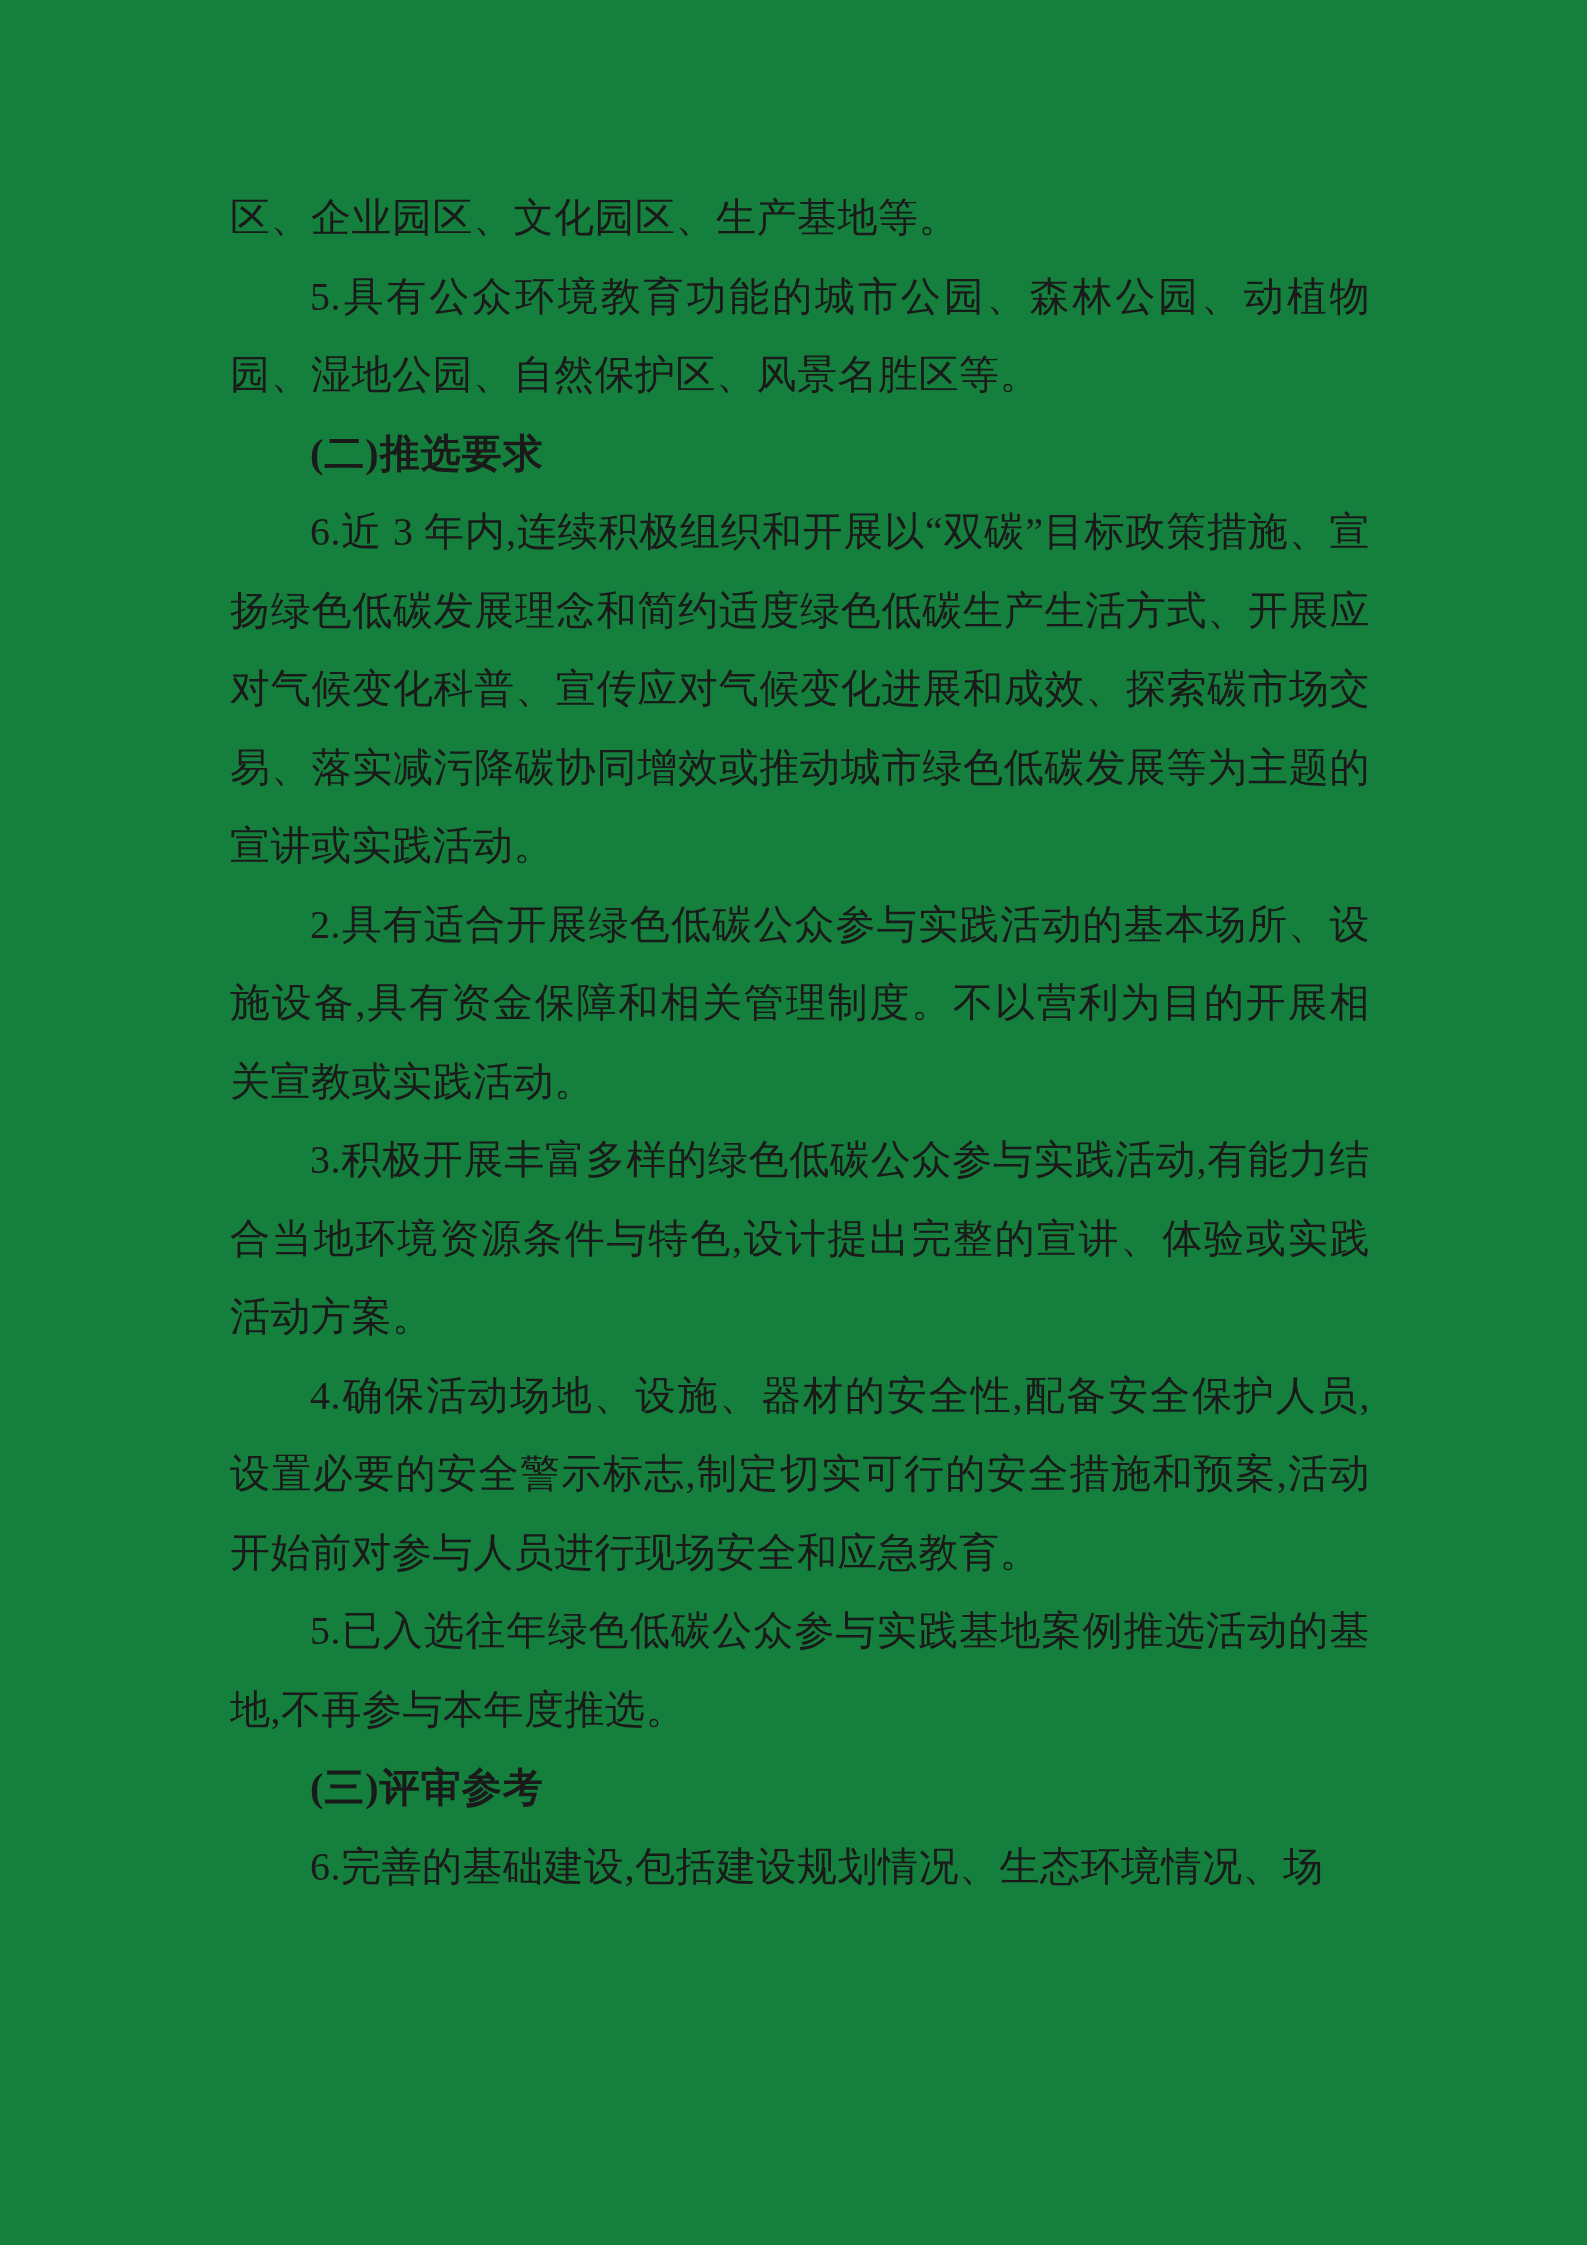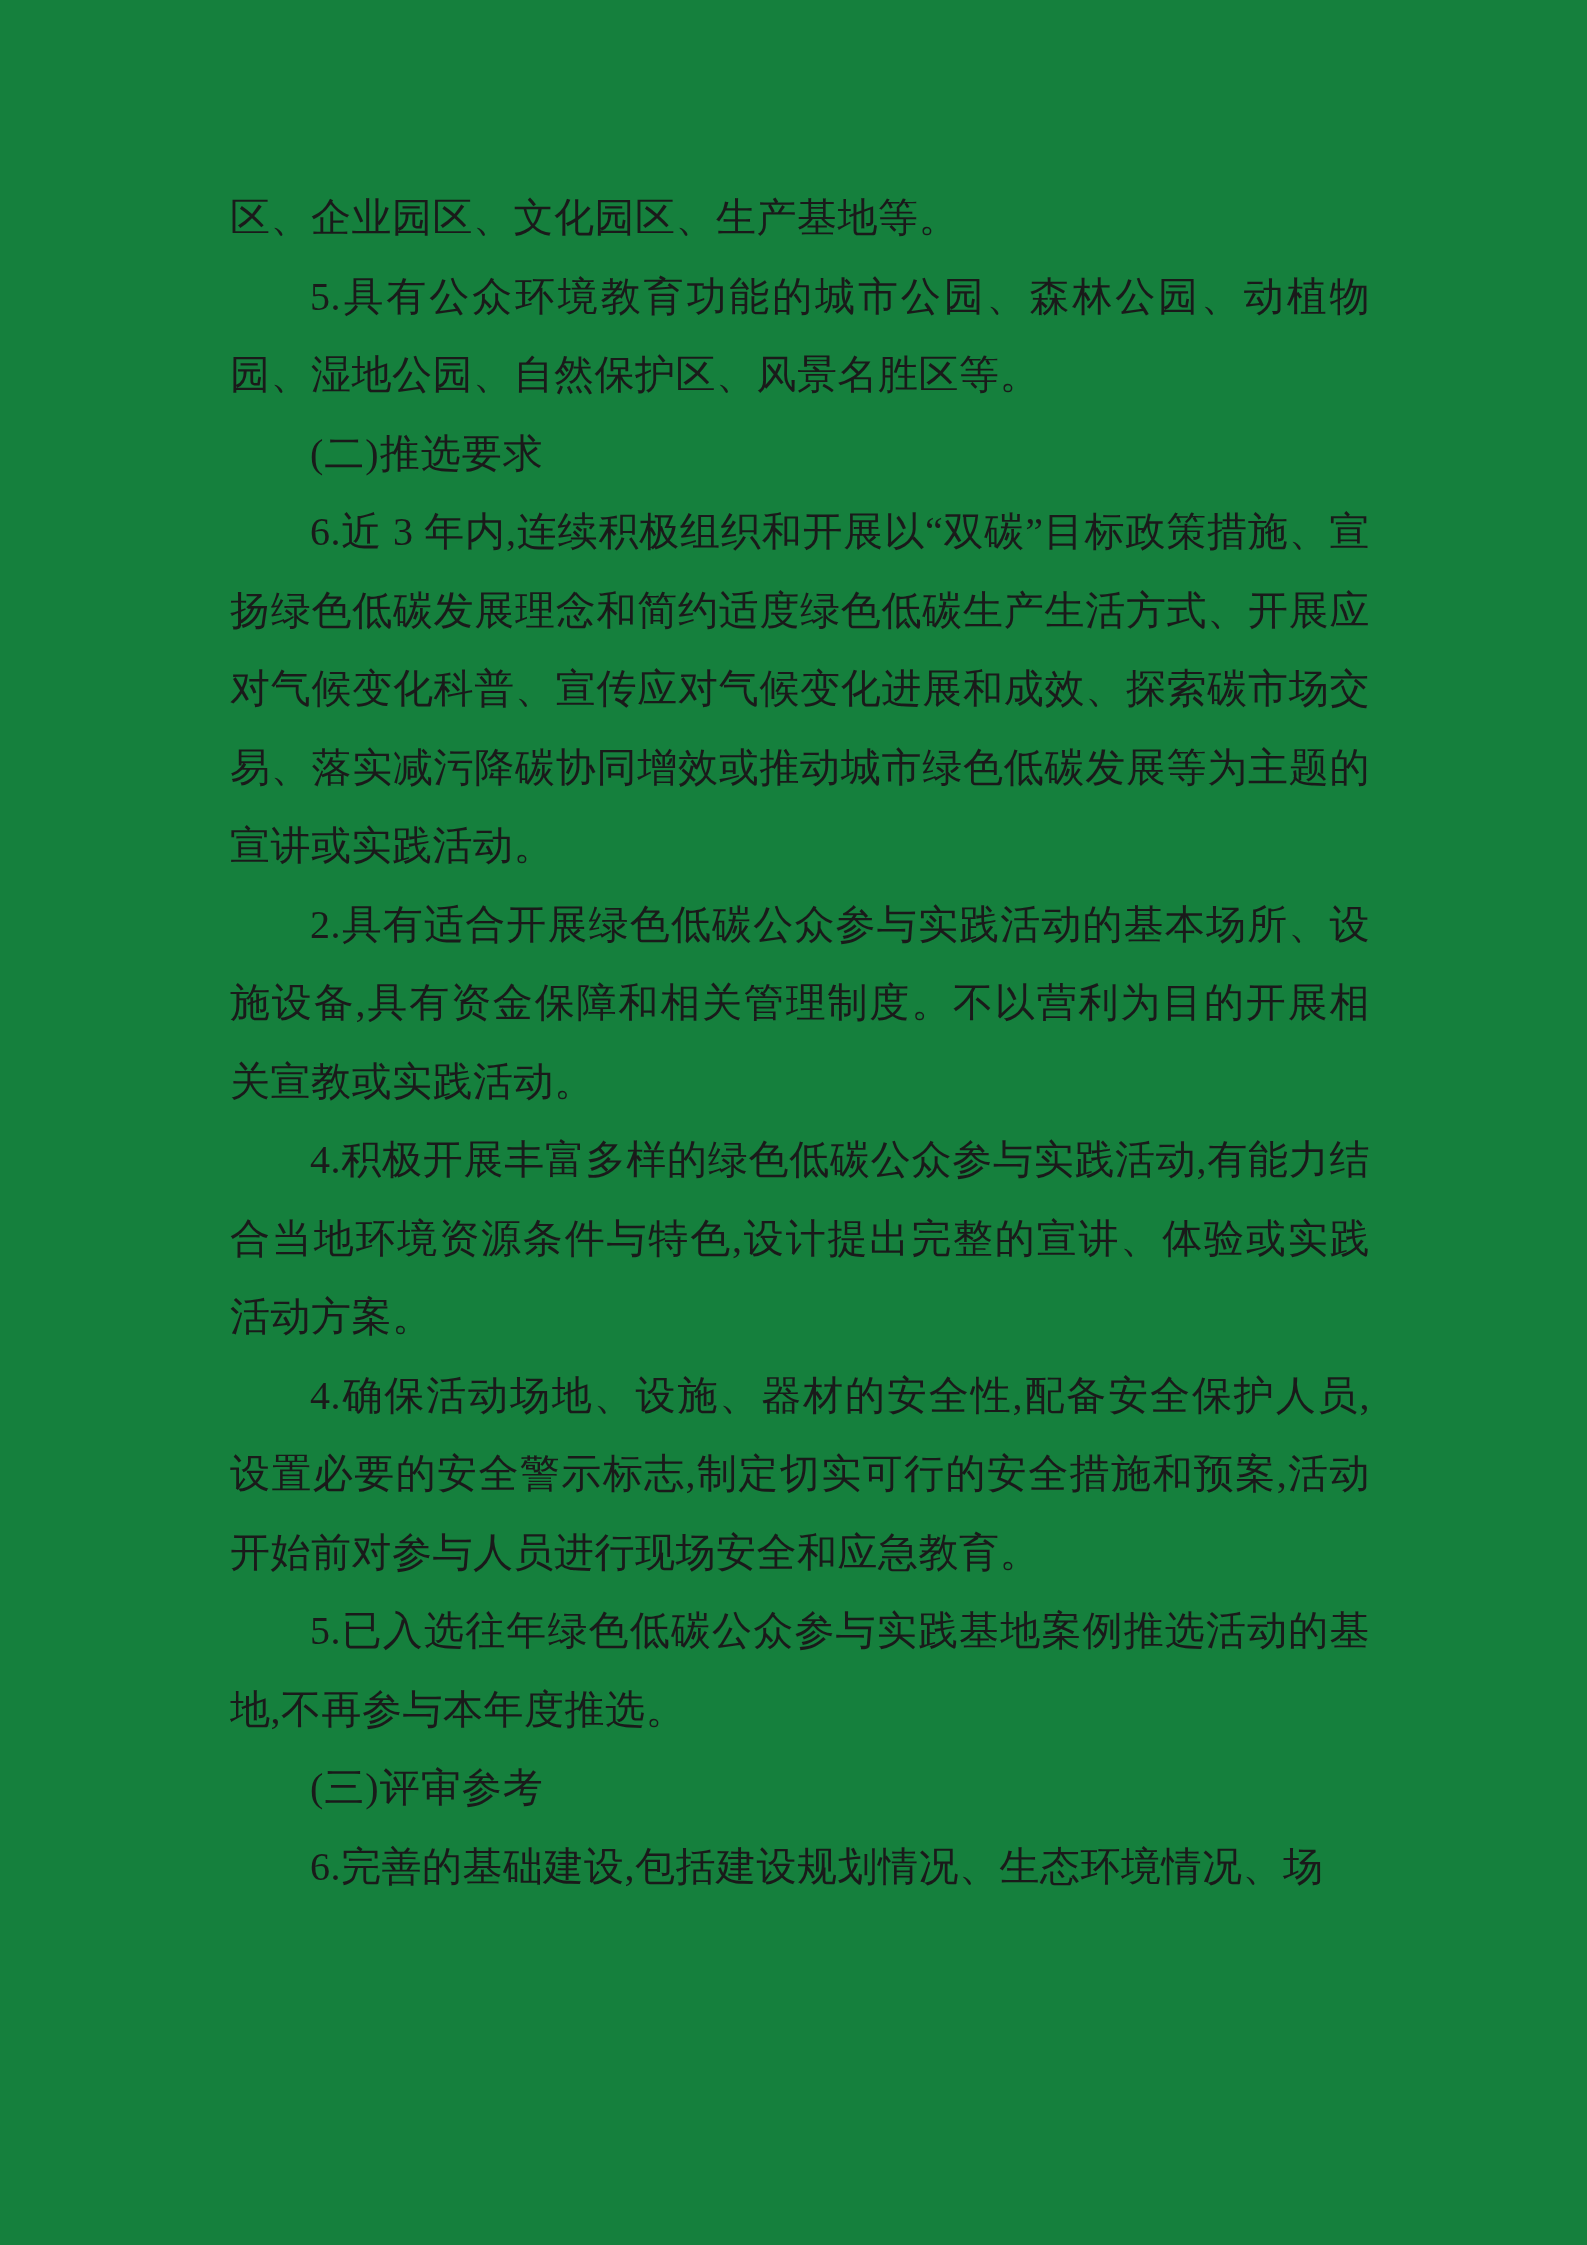--- a/index.html
+++ b/index.html
@@ -27,34 +27,34 @@
     margin: 0;
     padding: 0;
     text-align: justify;
     word-break: break-all;
     letter-spacing: 0.5px;
   }
   .doc-body p.indent {
     text-indent: 2em;
   }
   .doc-body p.heading {
-    font-weight: 400;
+    font-weight: 700;
     letter-spacing: 1px;
   }
 </style>
 </head>
 <body>
 
 <div class="page" style="background: #15803d; color: rgb(26, 26, 26);">
   <div class="doc-body">
 
   <p class="body">区、企业园区、文化园区、生产基地等。</p>
       <p class="body indent">5.具有公众环境教育功能的城市公园、森林公园、动植物园、湿地公园、自然保护区、风景名胜区等。</p>
       <p class="heading indent">(二)推选要求</p>
       <p class="body indent">6.近 3 年内,连续积极组织和开展以“双碳”目标政策措施、宣扬绿色低碳发展理念和简约适度绿色低碳生产生活方式、开展应对气候变化科普、宣传应对气候变化进展和成效、探索碳市场交易、落实减污降碳协同增效或推动城市绿色低碳发展等为主题的宣讲或实践活动。</p>
       <p class="body indent">2.具有适合开展绿色低碳公众参与实践活动的基本场所、设施设备,具有资金保障和相关管理制度。不以营利为目的开展相关宣教或实践活动。</p>
-      <p class="body indent">4.积极开展丰富多样的绿色低碳公众参与实践活动,有能力结合当地环境资源条件与特色,设计提出完整的宣讲、体验或实践活动方案。</p>
+      <p class="body indent">3.积极开展丰富多样的绿色低碳公众参与实践活动,有能力结合当地环境资源条件与特色,设计提出完整的宣讲、体验或实践活动方案。</p>
       <p class="body indent">4.确保活动场地、设施、器材的安全性,配备安全保护人员,设置必要的安全警示标志,制定切实可行的安全措施和预案,活动开始前对参与人员进行现场安全和应急教育。</p>
       <p class="body indent">5.已入选往年绿色低碳公众参与实践基地案例推选活动的基地,不再参与本年度推选。</p>
       <p class="heading indent">(三)评审参考</p>
       <p class="body indent">6.完善的基础建设,包括建设规划情况、生态环境情况、场</p>
     </div>
 </div>
 
 </body></html>

